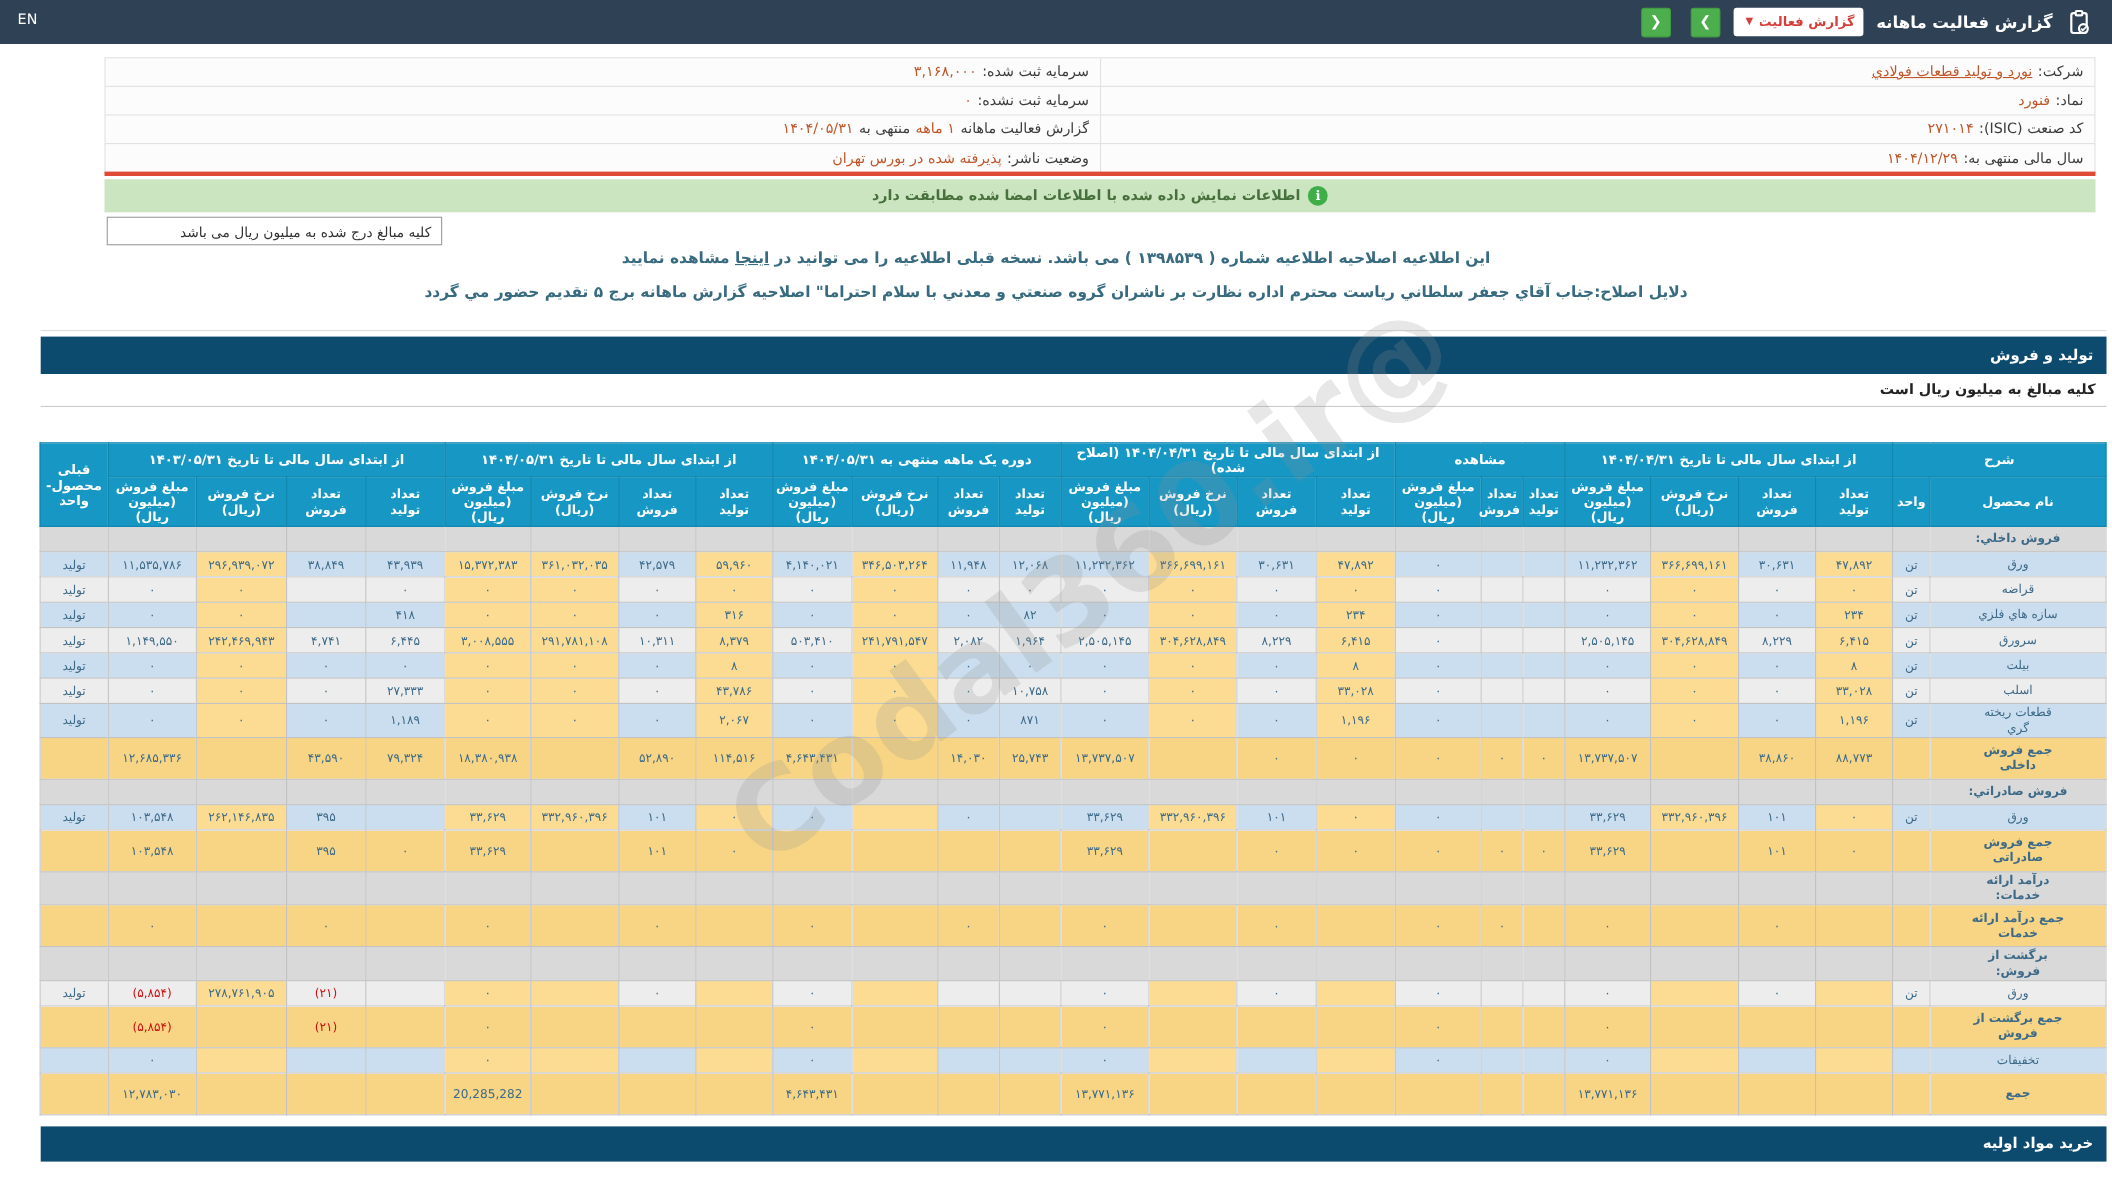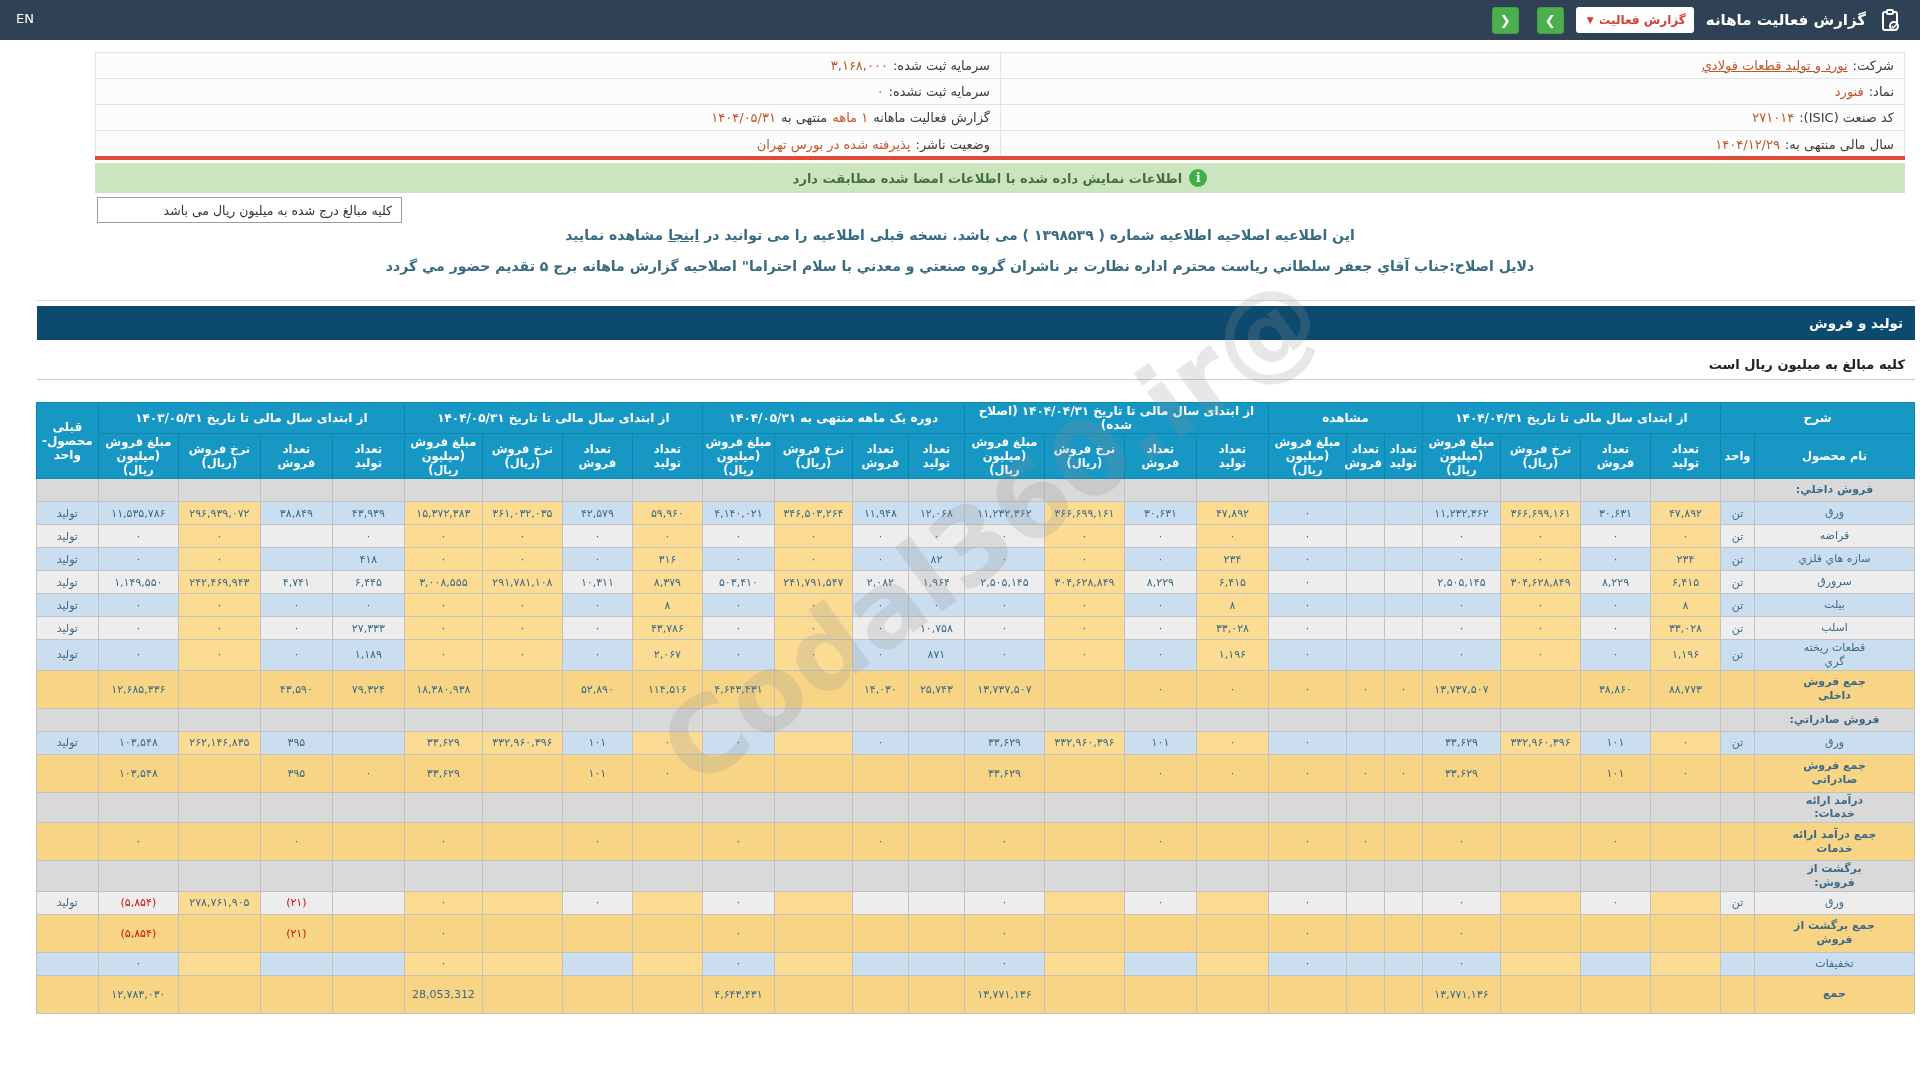--- a/index.html
+++ b/index.html
@@ -48,21 +48,21 @@
     color:#386b80; font-size:14px; font-weight:bold; }
   .para1 { top:227px; }
   .para2 { top:258px; }
   .para a { color:#386b80; text-decoration:underline; cursor:pointer; }
 
   .divider { position:absolute; top:300px; left:37px; width:1878px; height:1px; background:#ddd; }
 
   .cyan-bar { background:#0c4a6e; color:#fff; font-size:13.5px; font-weight:bold;
     display:flex; align-items:center; padding:0 12px; }
   .bar-tolid { position:absolute; top:306px; left:37px; width:1878px; height:34px; }
-  .caption-row { position:absolute; top:350px; left:37px; width:1878px; height:30px;
+  .caption-row { position:absolute; top:340px; left:37px; width:1878px; height:30px;
     background:#fff; border-bottom:1px solid #ccc; display:flex; align-items:center;
     padding:0 10px; font-size:13px; font-weight:bold; color:#222; }
 
   .table-wrap { position:absolute; top:402px; left:37px; width:1878px; }
   table.main { border-collapse:collapse; table-layout:fixed; width:1878px; }
   table.main th { background:#1697c4; color:#fff; border:1px solid #0f86ae;
     font-size:11.5px; font-weight:bold; white-space:pre-line; text-align:center; padding:1px 2px; }
   table.main tr.grp th { height:22px; font-size:12px; }
   table.main tr.sub th { height:44px; }
   table.main td { border:1px solid #c2c2c2; font-size:11px; color:#3d6a88;
@@ -793,24 +793,25 @@
           <td class=""></td>
           <td class=""></td>
           <td class="">۱۳,۷۷۱,۱۳۶</td>
           <td class=""></td>
           <td class=""></td>
           <td class=""></td>
           <td class="">۴,۶۴۳,۴۳۱</td>
           <td class=""></td>
           <td class=""></td>
           <td class=""></td>
-          <td class="">28,053,312</td>
+          <td class="">20,285,282</td>
           <td class=""></td>
           <td class=""></td>
           <td class=""></td>
           <td class="">۱۲,۷۸۳,۰۳۰</td>
           <td class="status"></td>
         </tr>
       </tbody>
     </table>
+  <div class="cyan-bar bar-bottom">خرید مواد اولیه</div>
 </div>
 
 <div class="watermark">@Codal360.ir</div>
 
 </body></html>

